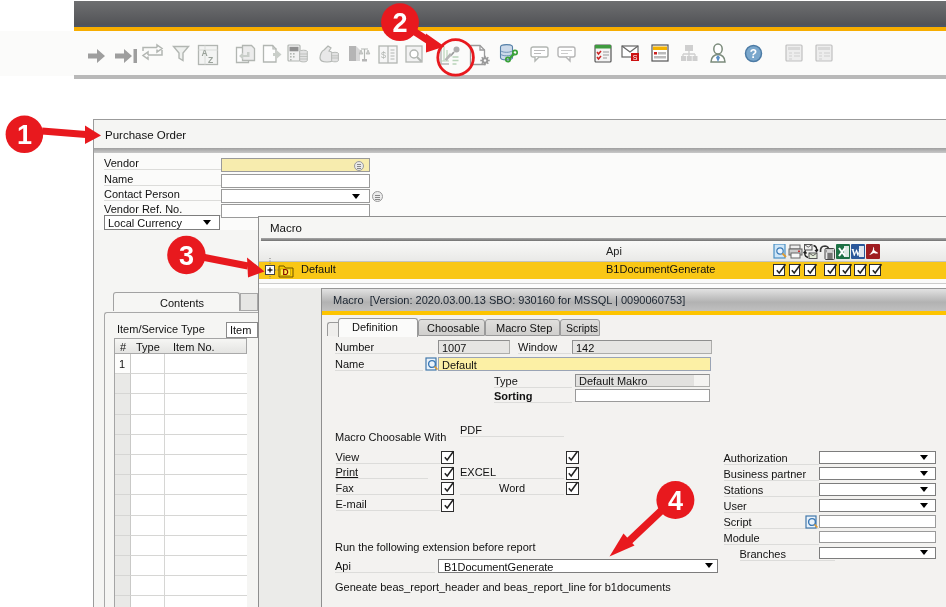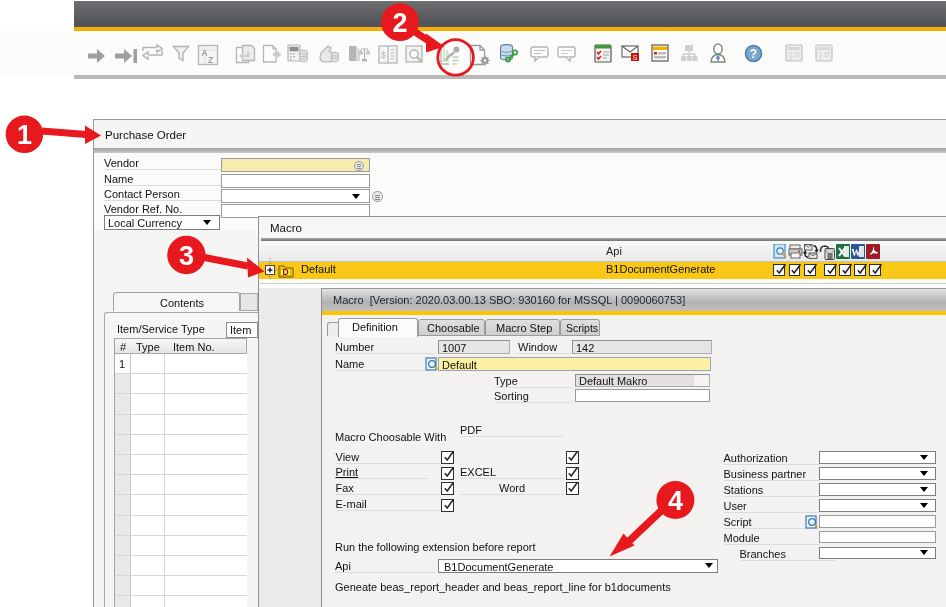--- a/index.html
+++ b/index.html
@@ -422,21 +422,21 @@
   <rect x="1" y="1" width="10" height="12" fill="#eaf3fb" stroke="#4178ab" stroke-width="1.2"></rect>
   <circle cx="7" cy="7" r="3.4" fill="none" stroke="#3a78b5" stroke-width="1.4"></circle>
   <line x1="9.5" y1="9.5" x2="12.5" y2="12.5" stroke="#e09a2f" stroke-width="1.6"></line>
 </svg>
 <div class="abs" style="left:437.5px; top:357px; width:273px; height:14px; background:#fcf0a5; border:1px solid #9aa4b5;"></div>
 <div class="lbl" style="left:442px; top:358.5px;">Default</div>
 <div class="lbl ulab" style="left:494px; top:375px; width:78px;">Type</div>
 <div class="sunk" style="left:575px; top:373.5px; width:135px; height:13.5px; background:#e2e1df;"></div>
 <div class="abs" style="left:694px; top:374.5px; width:15px; height:11.5px; background:#f4f3f1;"></div>
 <div class="lbl" style="left:579px; top:375px;">Default Makro</div>
-<div class="lbl ulab" style="left:494px; top:390px; width:78px;">Sorting</div>
+<div class="lbl ulab" style="left:494px; top:390px; width:78px;font-weight:bold;">Sorting</div>
 <div class="inp" style="left:575px; top:388.5px; width:135px; height:13.5px;"></div>
 
 <div class="lbl" style="left:335px; top:431px;">Macro Choosable With</div>
 <div id="mcw">
     <div class="lbl ulab" style="left:335.5px; top:450.5px; width:104px;">View</div>
     <div class="cbL" style="left:441px; top:451px;">
       <svg width="12" height="13" viewBox="0 0 12 13">
         <path d="M1.8 7.2 L4.2 10 L10.5 1.2" fill="none" stroke="#222" stroke-width="1.5"></path>
       </svg>
     </div>

